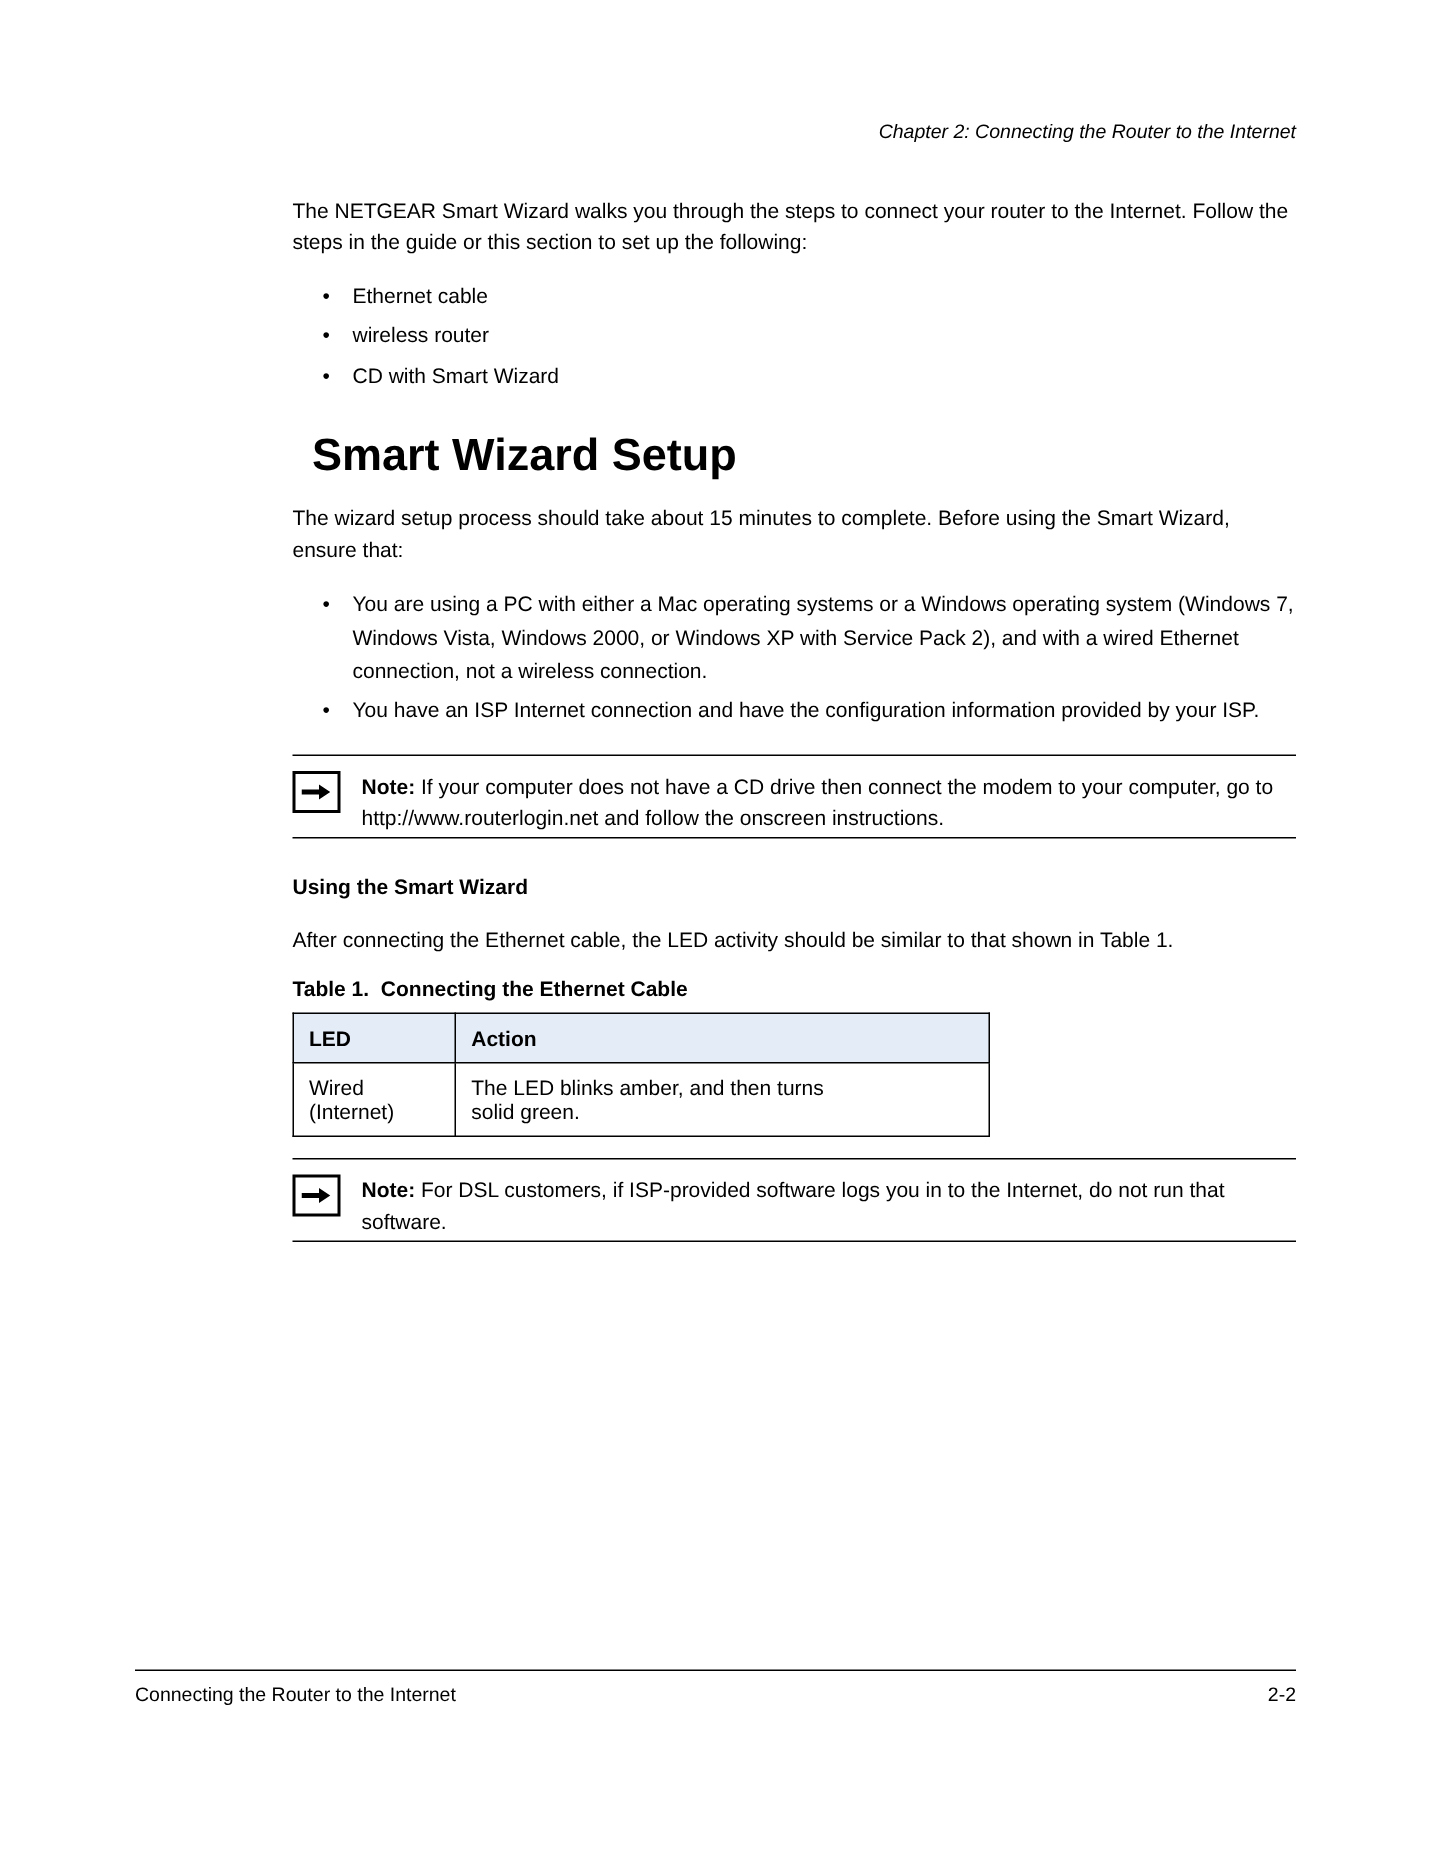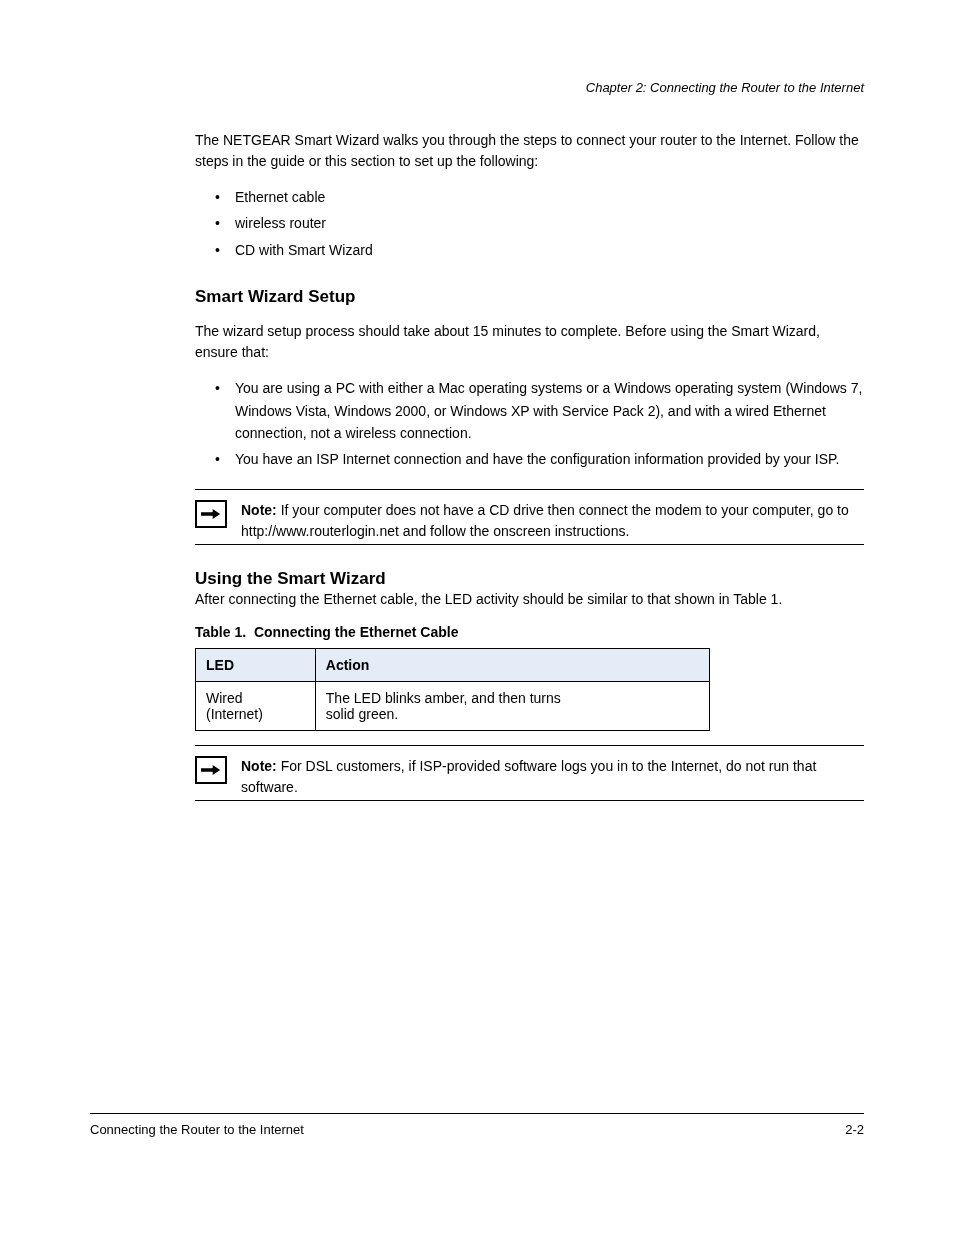--- a/index.html
+++ b/index.html
@@ -45,31 +45,32 @@
       padding-left: 20px;
       margin-bottom: 4px;
     }
     .bullet-item::before {
       content: "•";
       position: absolute;
       left: 0;
       top: 0;
     }
     .h2 {
-      font-size: 17px;
+      font-size: 30px;
       font-weight: bold;
       font-family: Arial, sans-serif;
       margin-top: 26px;
       margin-bottom: 14px;
+      margin-left: 13px;
     }
     .h3 {
-      font-size: 17px;
+      font-size: 14px;
       font-weight: bold;
       margin-top: 24px;
-      margin-bottom: 0;
+      margin-bottom: 17px;
     }
     .note-block {
       border-top: 1px solid #000;
       border-bottom: 1px solid #000;
       padding: 10px 0 2px 0;
       margin-top: 14px;
       margin-bottom: 18px;
     }
     .note-inner {
       display: flex;
@@ -98,21 +99,21 @@
       font-weight: bold;
     }
     .table-title {
       font-size: 14px;
       font-weight: bold;
       margin-bottom: 8px;
       margin-top: 6px;
     }
     table.led-table {
       border-collapse: collapse;
-      width: 515px;
+      width: 465px;
       margin-bottom: 4px;
     }
     table.led-table th,
     table.led-table td {
       border: 1px solid #000;
       padding: 8px 10px;
       font-size: 14px;
       text-align: left;
       vertical-align: top;
     }

